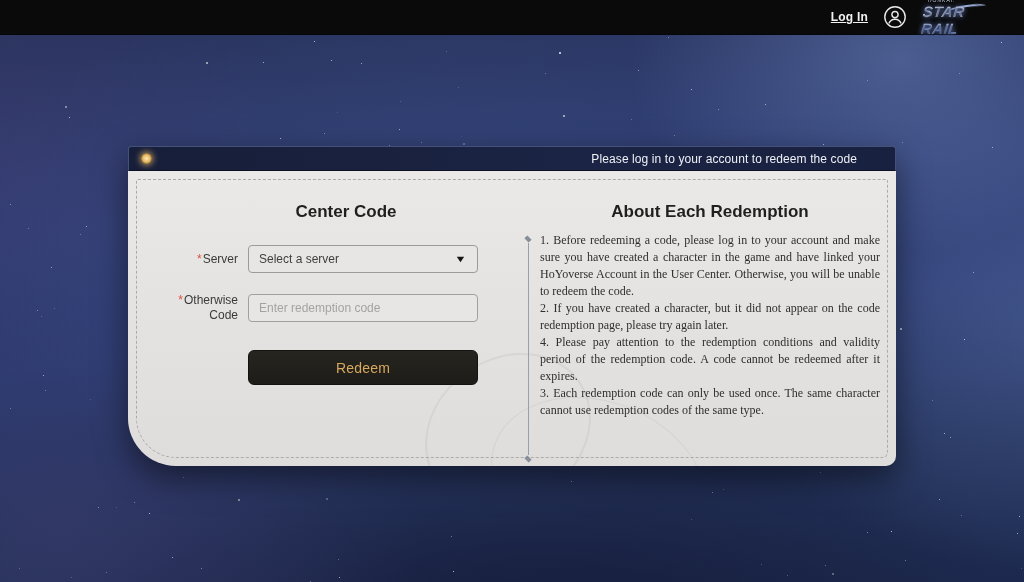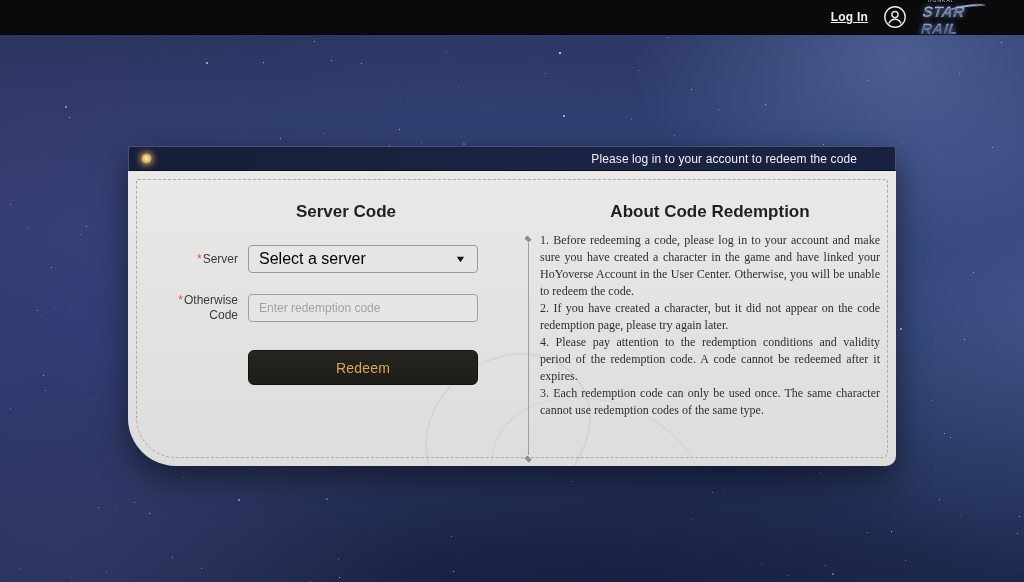--- a/index.html
+++ b/index.html
@@ -90,21 +90,21 @@
   .col-left { position:absolute; left:0; top:0; width:400px; padding-top:30px; }
   .col-left h2 { font-size:17px; color:#1f1f1f; text-align:center; padding-left:36px; line-height:22px; }
   .frow { display:flex; align-items:center; padding-left:30px; margin-top:20px; }
   .frow.first { margin-top:22px; }
   .lbl { width:80px; text-align:right; margin-right:10px; font-size:12px; color:#3a3a3a; line-height:15px; }
   .req { color:#e04f3a; margin-right:1px; }
   .select {
     width:230px; height:28px; background:#e7e6e4; border:1px solid #9d9b98; border-radius:4px;
     display:flex; align-items:center; padding:0 10px; cursor:pointer;
   }
-  .select .ph { color:#000000; font-size:16px; flex:1 1 auto; }
+  .select .ph { color:#404040; font-size:12px; flex:1 1 auto; }
   .select .caret { color:#141414; font-size:9px; transform:scaleX(1.4); margin-right:2px; }
   .txt {
     width:230px; height:28px; background:#e7e6e4; border:1px solid #a39f9b; border-radius:4px;
     padding:0 10px; font-size:12px; color:#333; font-family:"Liberation Sans", sans-serif; outline:none;
   }
   .txt::placeholder { color:#a5a3a0; }
   .redeem-btn {
     display:block; margin:27px 0 0 120px; width:230px; height:35px;
     background:linear-gradient(180deg,#26251f,#1d1c18); border:1px solid #121210; border-radius:6px;
     color:#d8a95e; font-size:14px; cursor:pointer; font-family:"Liberation Sans", sans-serif;
@@ -322,21 +322,21 @@
     <div class="card-head">
       <span class="sun"></span>
       <span class="head-msg">Please log in to your account to redeem the code</span>
     </div>
 
     <div class="card-body">
       <span class="ring"></span>
       <span class="ring2"></span>
 
       <div class="col-left">
-        <h2>Server Code</h2>
+        <h2>Center Code</h2>
 
         <div class="frow first">
           <label class="lbl"><span class="req">*</span><span>Server</span></label>
           <div class="select" role="combobox">
             <span class="ph">Select a server</span>
             <span class="caret">▼</span>
           </div>
         </div>
 
 
@@ -347,21 +347,21 @@
 
         <button class="redeem-btn">Redeem</button>
       </div>
 
       <div class="divider">
         <i class="dia top"></i>
         <i class="dia bot"></i>
       </div>
 
       <div class="col-right">
-        <h2>About Code Redemption</h2>
+        <h2>About Each Redemption</h2>
         <div class="about-text">
           <p>1. Before redeeming a code, please log in to your account and make sure you have created a character in the game and have linked your HoYoverse Account in the User Center. Otherwise, you will be unable to redeem the code.</p>
           <p>2. If you have created a character, but it did not appear on the code redemption page, please try again later.</p>
           <p>4. Please pay attention to the redemption conditions and validity period of the redemption code. A code cannot be redeemed after it expires.</p>
           <p>3. Each redemption code can only be used once. The same character cannot use redemption codes of the same type.</p>
         </div>
       </div>
     </div>
   </section>
 

